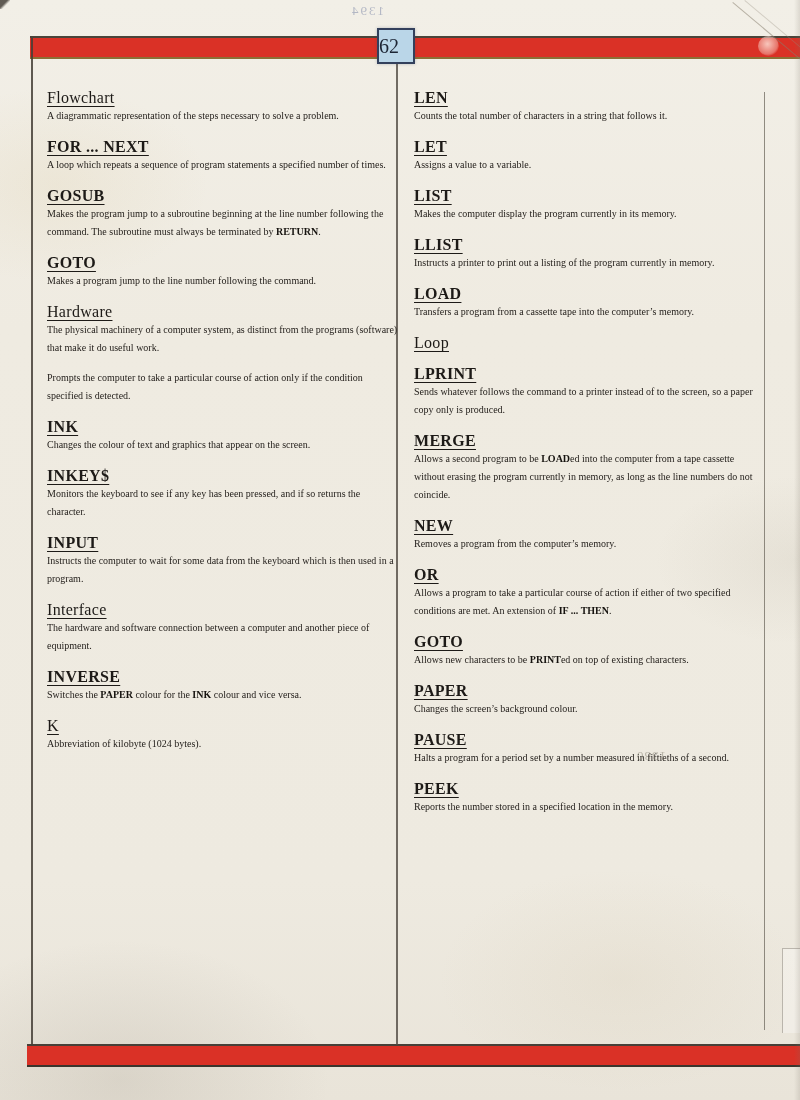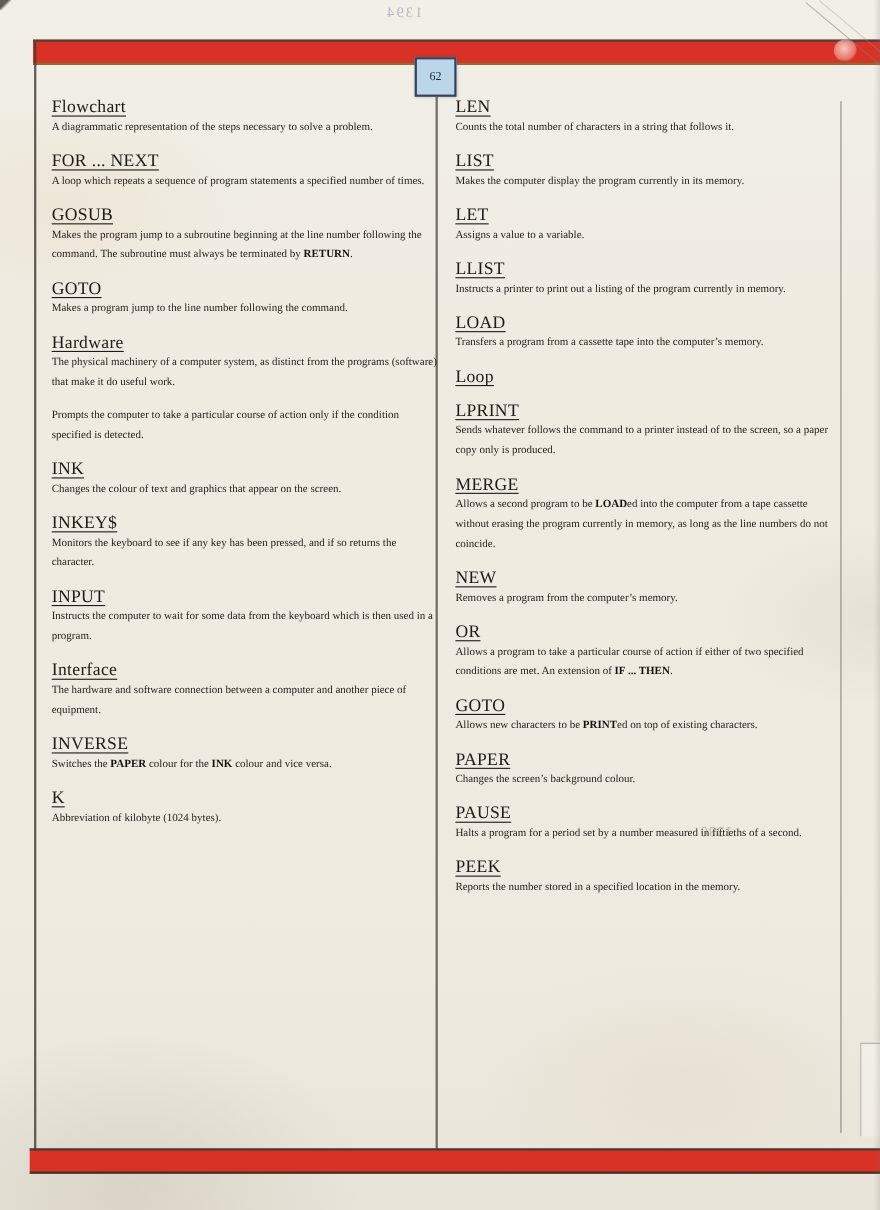--- a/index.html
+++ b/index.html
@@ -17,33 +17,33 @@
   
   .bar{background:#da3126;}
   #top-bar{left:30px;right:0;top:36px;height:19px;border-top:2px solid #4a443a;border-bottom:2px solid #8d6f35;}
   #bottom-bar{left:27px;right:0;top:1044px;height:19px;border-top:2px solid #474038;border-bottom:2px solid #3b352d;}
   #left-line{left:31px;top:38px;width:2px;height:1008px;background:rgba(68,62,54,.85);}
   #center-line{left:396px;top:63px;width:1.5px;height:982px;background:rgba(80,74,66,.8);}
   #right-line{left:764px;top:92px;width:1px;height:938px;background:rgba(110,104,94,.75);}
   
   #page-tab{
     left:377px;top:28px;width:34px;height:32px;background:#bad6e8;
-    border:2px solid #33405c;display:flex;align-items:center;justify-content:center;
-    font-size:11px;color:#1d2534;box-shadow:0 0 3px rgba(60,70,100,.3);margin-top:24px;
+    border:2px solid #33405c;display:flex;align-items:center;
+    font-size:20px;color:#1d2534;box-shadow:0 0 3px rgba(60,70,100,.3);
   }
   
   .col{position:absolute;top:88px;}
   #col-left{left:47px;width:352px;}
   #col-right{left:414px;width:349px;}
   .entry{margin-bottom:12px;}
   .term{
     font-size:16px;line-height:19px;color:#1d1a17;letter-spacing:.3px;
     text-decoration:underline;text-decoration-thickness:1px;text-underline-offset:3px;
   }
-  .term.kw{font-weight:normal;}
+  .term.kw{font-weight:bold;}
   .def{font-size:10px;line-height:18px;color:#26221e;}
   .def .b{font-weight:bold;color:#16130f;}
   
   #ghost-top{left:350px;top:3px;font-size:13px;color:rgba(85,100,145,.4);
     transform:scaleX(-1);filter:blur(.4px);letter-spacing:2px;}
   #ghost-mid{left:636px;top:748px;font-size:13px;color:rgba(120,115,100,.45);
     transform:rotate(180deg);filter:blur(.5px);letter-spacing:1px;}
   #crease{left:733px;top:2px;width:110px;height:1px;background:rgba(135,125,110,.55);
     transform:rotate(40deg);transform-origin:left top;}
   #crease2{left:745px;top:0px;width:90px;height:1px;background:rgba(150,140,125,.35);
@@ -118,26 +118,26 @@
       <div class="term">K</div>
       <div class="def"><span>Abbreviation of kilobyte (1024 bytes).</span></div>
     </div>
   </div>
 <div class="col" id="col-right">
     <div class="entry">
       <div class="term kw">LEN</div>
       <div class="def"><span>Counts the total number of characters in a string that follows it.</span></div>
     </div>
     <div class="entry">
+      <div class="term kw">LET</div>
+      <div class="def"><span>Assigns a value to a variable.</span></div>
+    </div>
+    <div class="entry">
       <div class="term kw">LIST</div>
       <div class="def"><span>Makes the computer display the program currently in its memory.</span></div>
-    </div>
-    <div class="entry">
-      <div class="term kw">LET</div>
-      <div class="def"><span>Assigns a value to a variable.</span></div>
     </div>
     <div class="entry">
       <div class="term kw">LLIST</div>
       <div class="def"><span>Instructs a printer to print out a listing of the program currently in memory.</span></div>
     </div>
     <div class="entry">
       <div class="term kw">LOAD</div>
       <div class="def"><span>Transfers a program from a cassette tape into the computer’s memory.</span></div>
     </div>
     <div class="entry">

